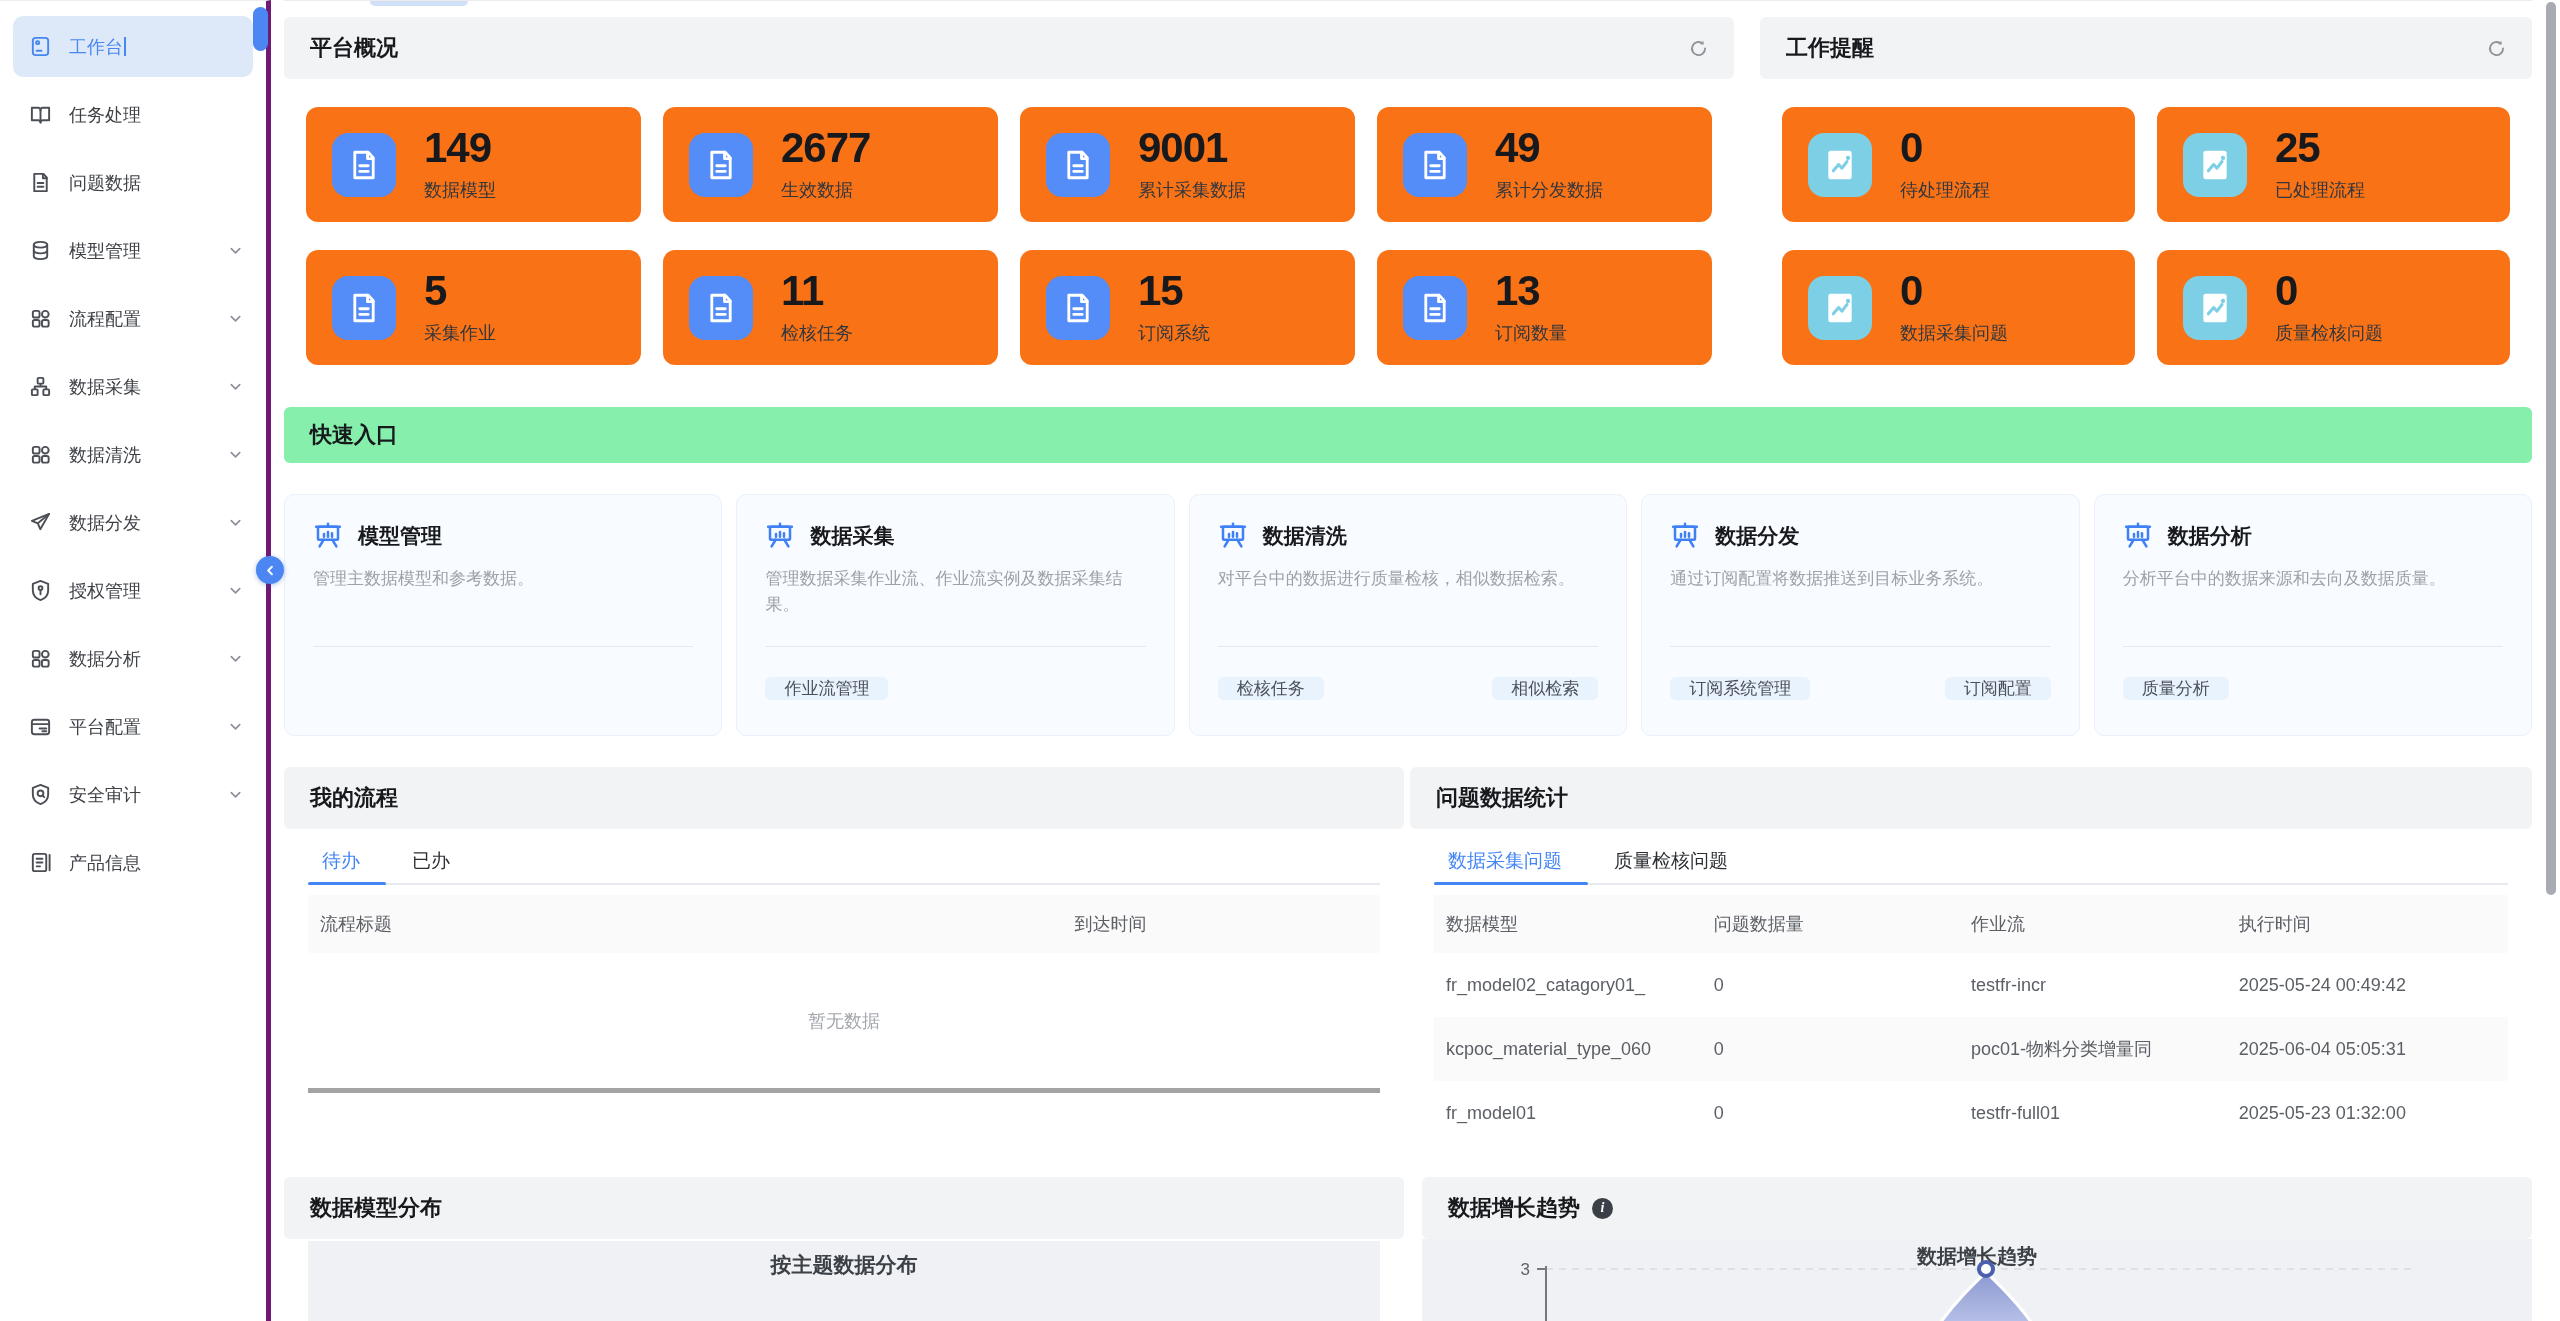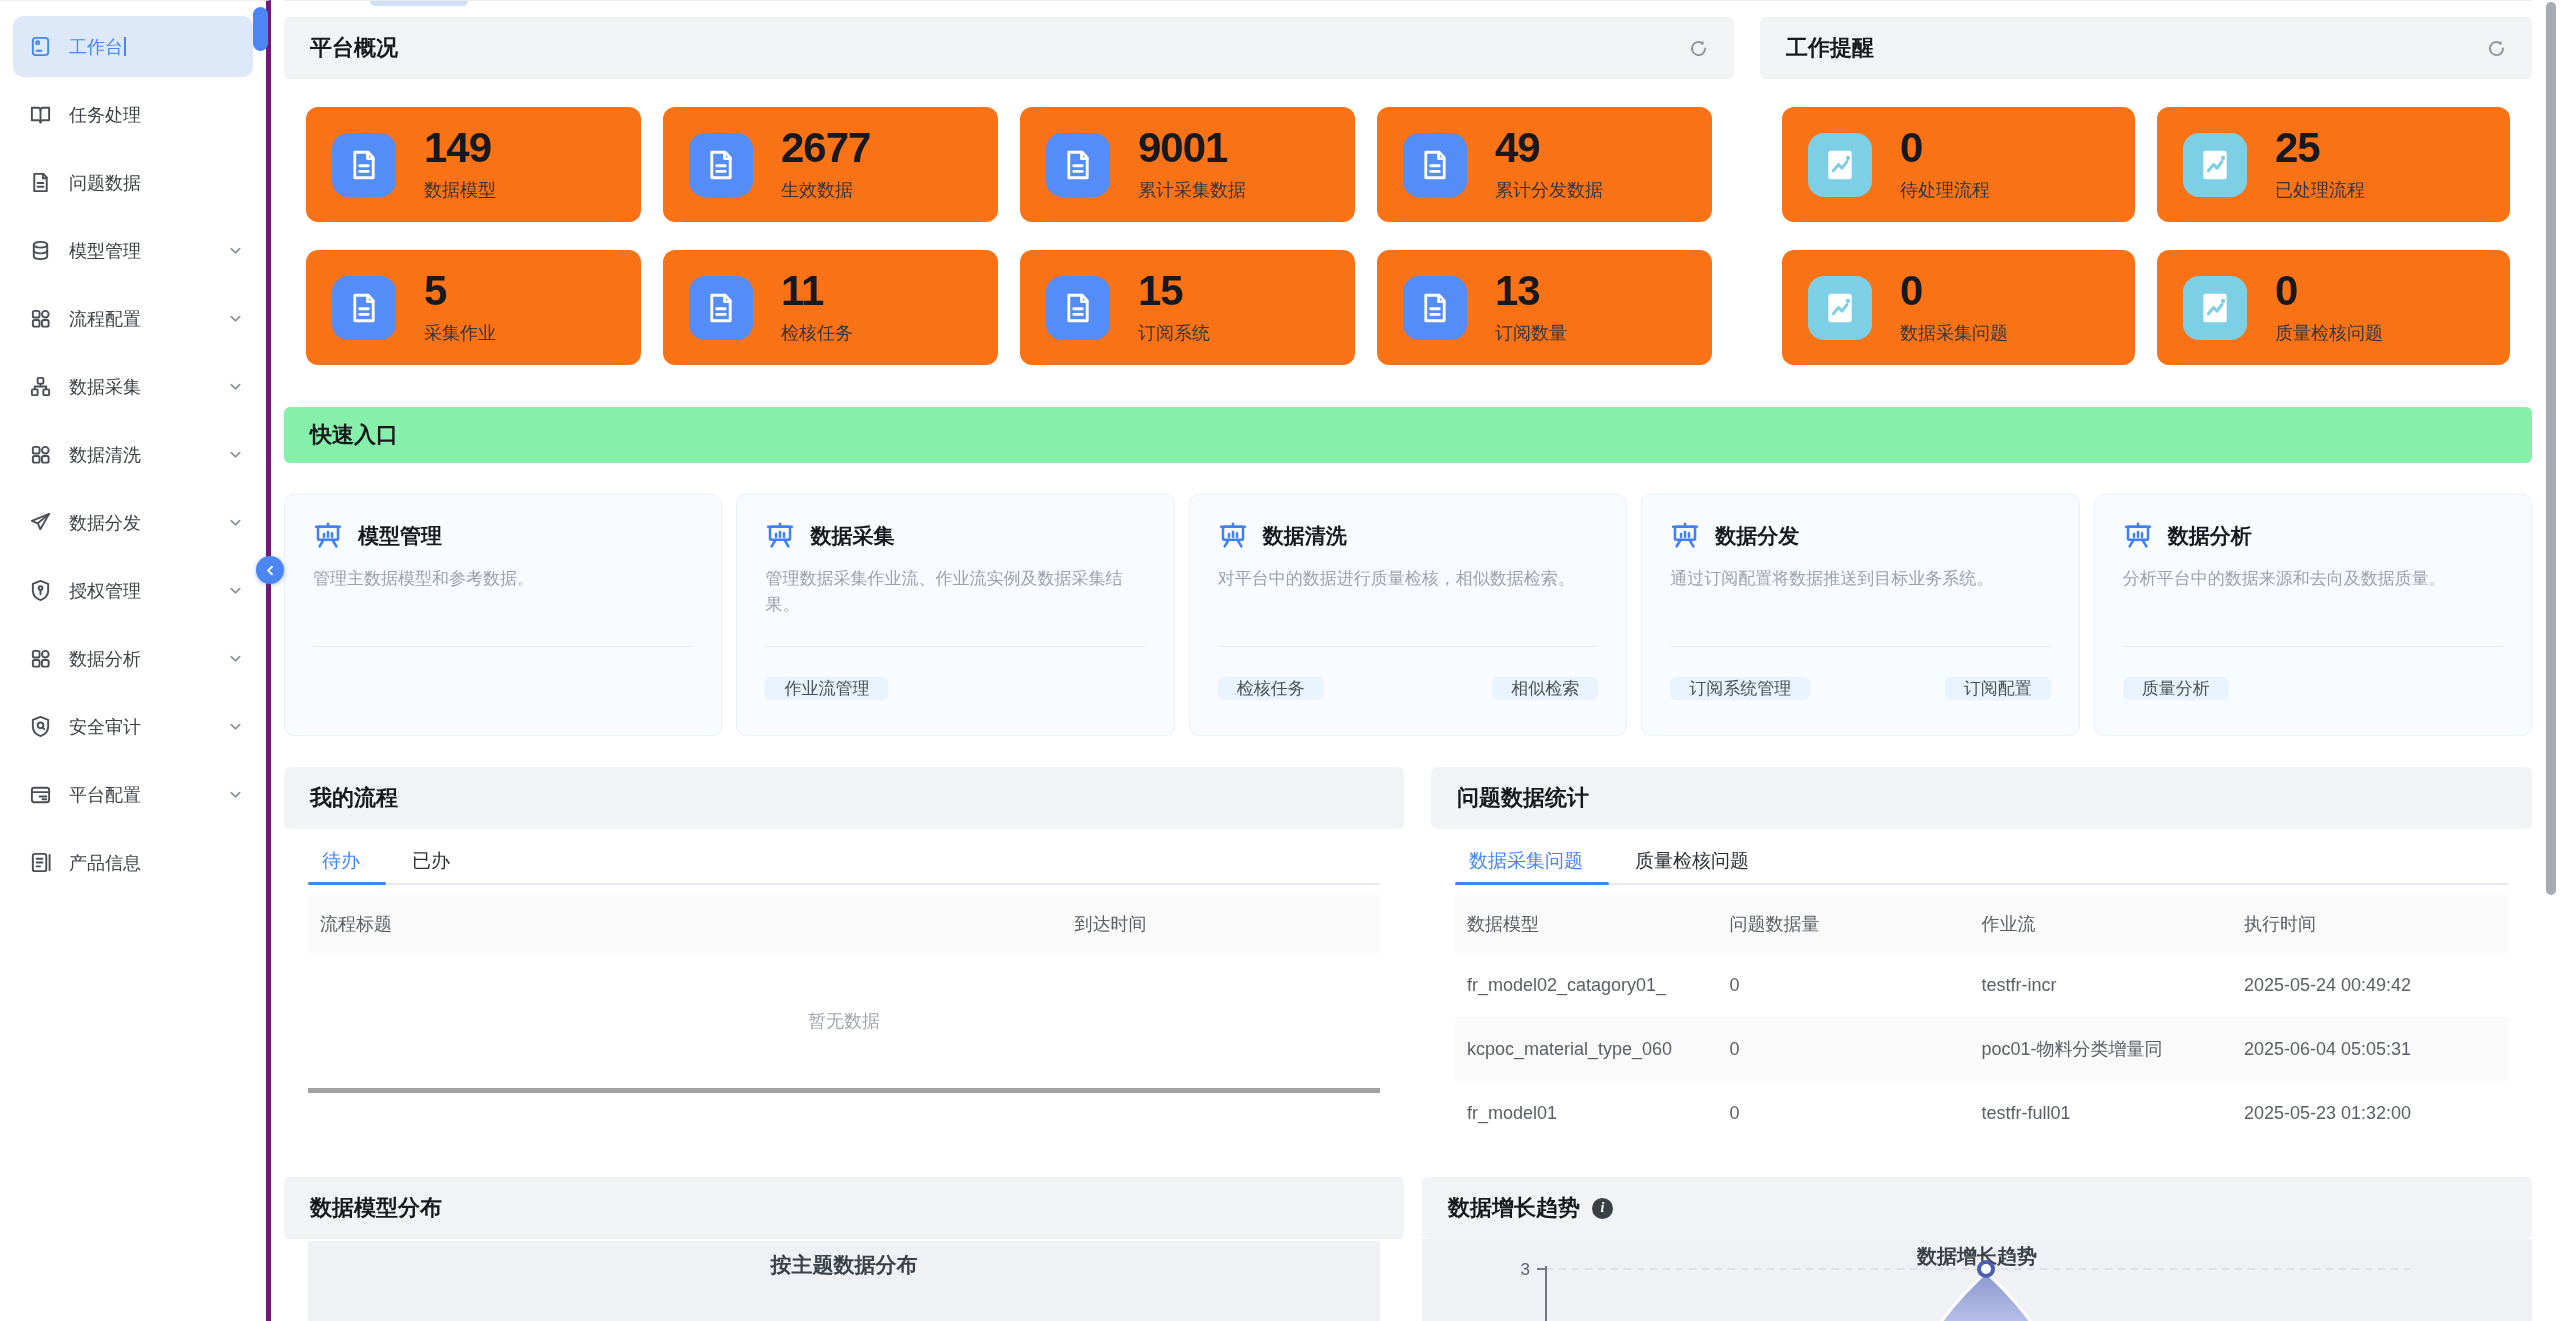--- a/index.html
+++ b/index.html
@@ -64,21 +64,21 @@
     border-radius:10px; padding:26px 28px 24px; display:flex; flex-direction:column; cursor:pointer; }
   .qc-head { display:flex; align-items:center; gap:15px; }
   .qc-icon { width:30px; height:30px; color:#3f80f6; flex:none; }
   .qc-title { font-size:21px; font-weight:bold; color:#17191d; }
   .qc-desc { margin-top:15px; font-size:17px; color:#9da1a9; line-height:1.55; }
   .qc-divider { margin-top:auto; border-top:1px solid #e7e9ed; }
   .qc-tags { height:46px; margin-top:18px; display:flex; justify-content:space-between;align-items:center; }
   .qc-tag { background:#e9f3fd; border-radius:6px; color:#4b5058; font-size:17px;
     padding:0 19px; display:flex; align-items:center; cursor:pointer; }
 
-  .row2 { gap:27px; margin-top:31px; height:410px; }
+  .row2 { gap:6px; margin-top:31px; height:410px; }
   .p-process { width:1120px; }
   .p-problem { flex:1; }
   .panel-body { padding:0 24px; }
   .tabs { display:flex; margin-top:10px; height:46px; border-bottom:2px solid #e7eaee; }
   .tab { padding:0 26px; font-size:19px; color:#2c2f34; display:flex; align-items:center;
     position:relative; cursor:pointer; }
   .tab:first-child { padding-left:14px; }
   .tab.active { color:#4285f4; }
   .tab.active::after { content:""; position:absolute; left:0; right:0; bottom:-2px;
     height:3px; background:#4285f4; border-radius:2px; }
@@ -308,33 +308,33 @@
           <use href="#i-grid"></use>
         </svg>
       <span class="mi-label">数据分析</span>
       <svg class="chev">
           <use href="#i-chevron-down"></use>
         </svg>
     </div>
 
     <div class="menu-item">
       <svg class="mi-icon">
+          <use href="#i-card"></use>
+        </svg>
+      <span class="mi-label">平台配置</span>
+      <svg class="chev">
+          <use href="#i-chevron-down"></use>
+        </svg>
+    </div>
+
+    <div class="menu-item">
+      <svg class="mi-icon">
           <use href="#i-shield-audit"></use>
         </svg>
       <span class="mi-label">安全审计</span>
-      <svg class="chev">
-          <use href="#i-chevron-down"></use>
-        </svg>
-    </div>
-
-    <div class="menu-item">
-      <svg class="mi-icon">
-          <use href="#i-card"></use>
-        </svg>
-      <span class="mi-label">平台配置</span>
       <svg class="chev">
           <use href="#i-chevron-down"></use>
         </svg>
     </div>
 
     <div class="menu-item">
       <svg class="mi-icon">
           <use href="#i-doc-info"></use>
         </svg>
       <span class="mi-label">产品信息</span>

